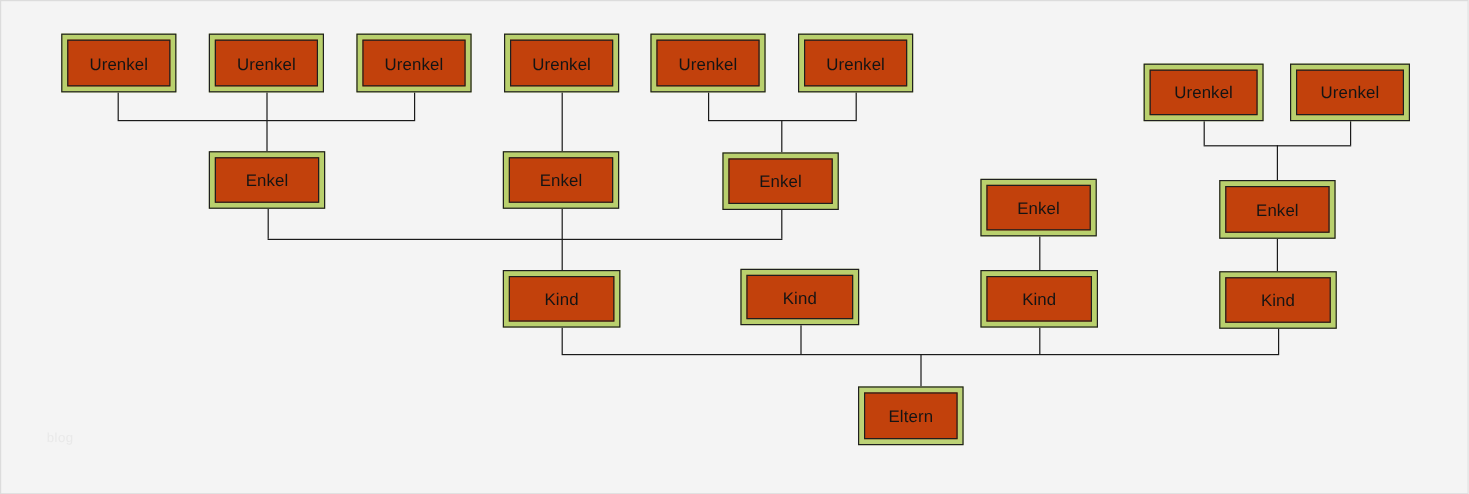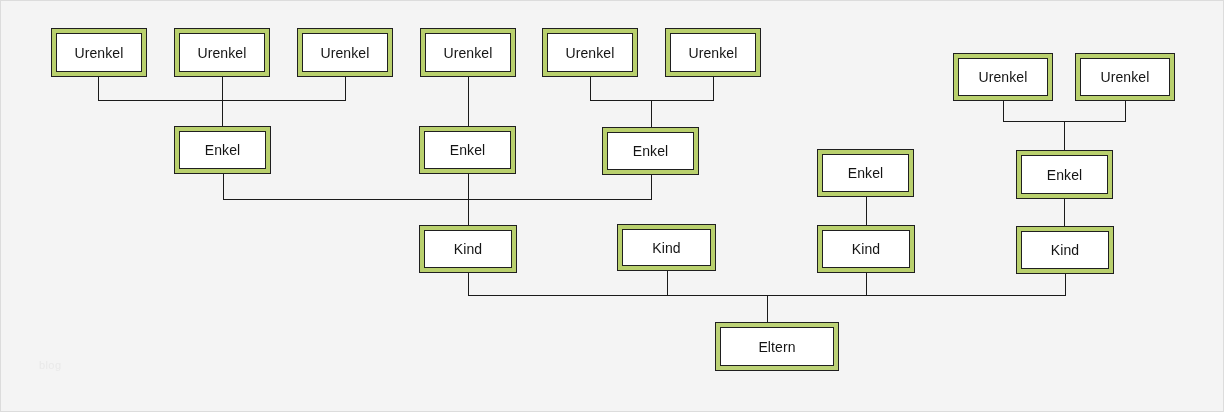--- a/index.html
+++ b/index.html
@@ -33,21 +33,21 @@
     box-sizing: border-box;
     border: 1px solid #1f1f1f;
     background: #b9d06d;
     padding: 4px;
   }
   .node .inner {
     box-sizing: border-box;
     width: 100%;
     height: 100%;
     border: 1px solid #1f1f1f;
-    background: #ffffff;
+    background: #c2410c;
     display: flex;
     align-items: center;
     justify-content: center;
   }
   .node .label {
     font-size: 14px;
     color: #141414;
     line-height: 1;
     white-space: nowrap;
     letter-spacing: 0.1px;
@@ -178,20 +178,20 @@
       <div class="node" style="left: 816px; top: 224px; width: 98px; height: 48px;">
         <div class="inner">
           <span class="label">Kind</span>
         </div>
       </div>
       <div class="node" style="left: 1015px; top: 225px; width: 98px; height: 48px;">
         <div class="inner">
           <span class="label">Kind</span>
         </div>
       </div>
-      <div class="node band-soft" style="left: 714px; top: 321px; width: 124px; height: 49px;">
+      <div class="node band-soft" style="left: 714px; top: 321px; width: 88px; height: 49px;">
         <div class="inner">
           <span class="label">Eltern</span>
         </div>
       </div>
     </div>
   <div id="watermark">blog</div>
 </div>
 
 </body></html>

